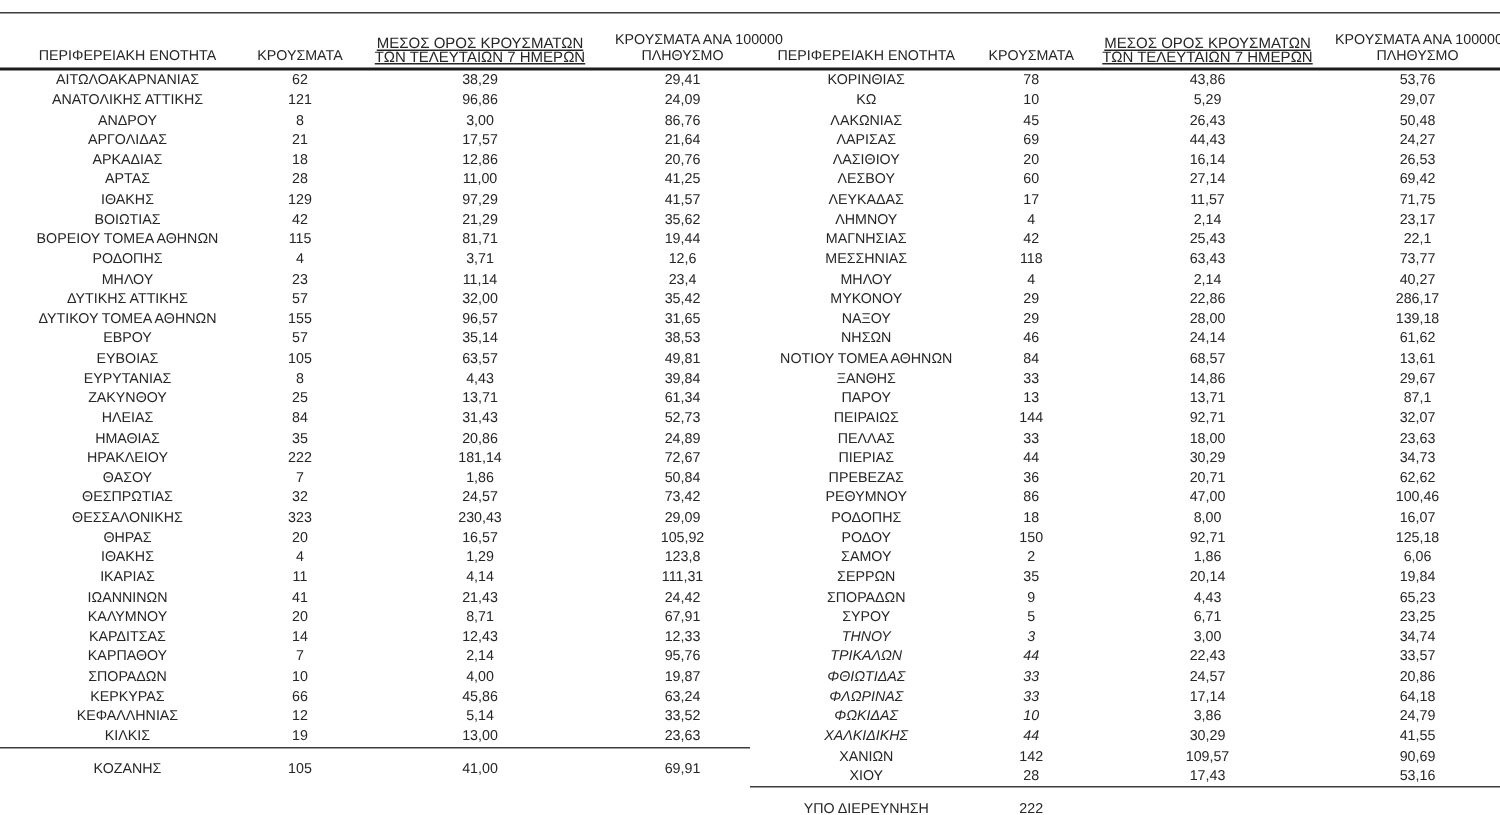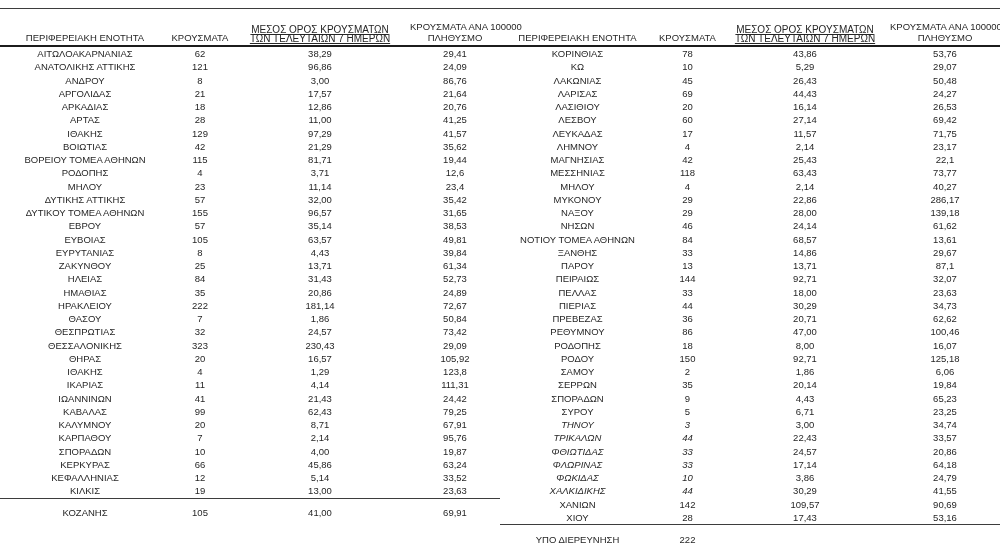--- a/index.html
+++ b/index.html
@@ -240,30 +240,30 @@
             <div class="cell c2">4,14</div>
             <div class="cell c3">111,31</div>
           </div>
           <div class="row">
             <div class="cell c0">ΙΩΑΝΝΙΝΩΝ</div>
             <div class="cell c1">41</div>
             <div class="cell c2">21,43</div>
             <div class="cell c3">24,42</div>
           </div>
           <div class="row">
-            <div class="cell c0">ΚΑΒΑΛΑΣ</div>
-            <div class="cell c1">99</div>
-            <div class="cell c2">62,43</div>
-            <div class="cell c3">79,25</div>
-          </div>
-          <div class="row">
             <div class="cell c0">ΚΑΛΥΜΝΟΥ</div>
             <div class="cell c1">20</div>
             <div class="cell c2">8,71</div>
             <div class="cell c3">67,91</div>
+          </div>
+          <div class="row">
+            <div class="cell c0">ΚΑΡΔΙΤΣΑΣ</div>
+            <div class="cell c1">14</div>
+            <div class="cell c2">12,43</div>
+            <div class="cell c3">12,33</div>
           </div>
           <div class="row">
             <div class="cell c0">ΚΑΡΠΑΘΟΥ</div>
             <div class="cell c1">7</div>
             <div class="cell c2">2,14</div>
             <div class="cell c3">95,76</div>
           </div>
           <div class="row">
             <div class="cell c0">ΣΠΟΡΑΔΩΝ</div>
             <div class="cell c1">10</div>

